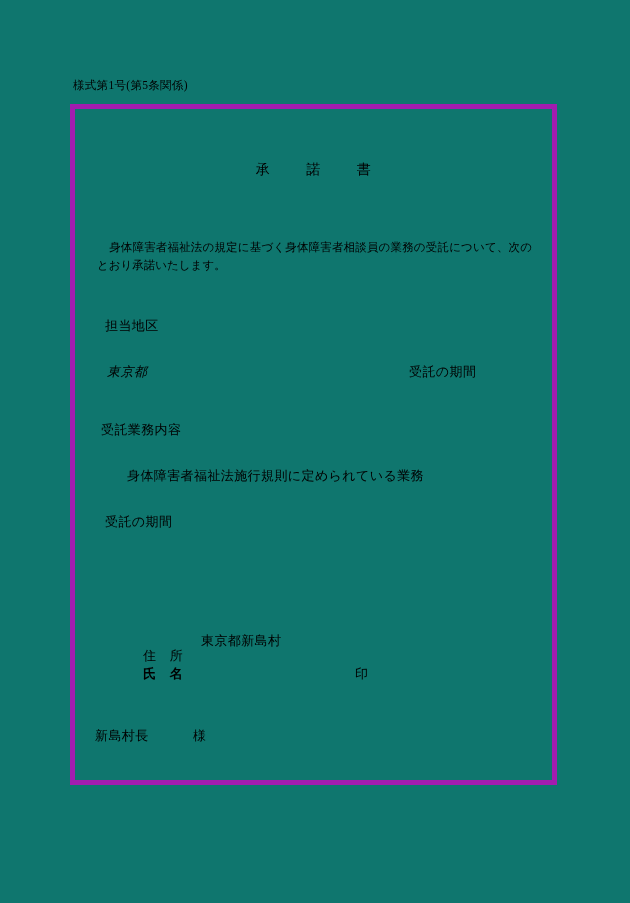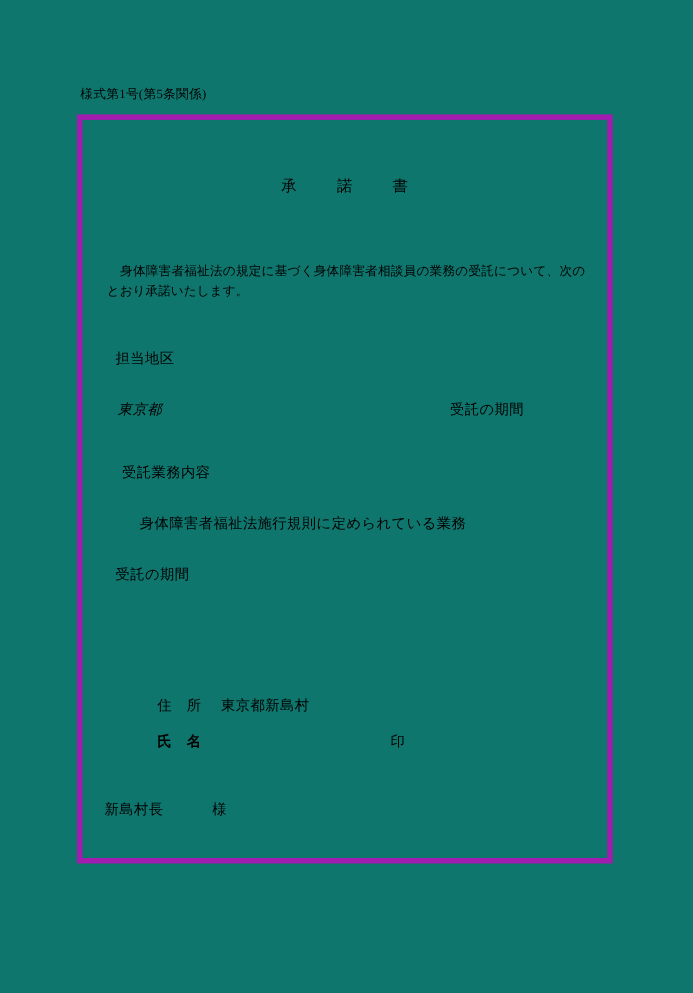--- a/index.html
+++ b/index.html
@@ -86,21 +86,21 @@
     left: 32px;
     top: 254px;
     font-style: italic;
   }
   .area-right {
     left: 334px;
     top: 254px;
   }
 
   .work-label {
-    left: 36px;
+    left: 26px;
     top: 312px;
   }
   .work-value {
     left: 52px;
     top: 358px;
   }
 
   .period-label {
     left: 30px;
     top: 404px;
@@ -118,21 +118,21 @@
   }
   .period-rows .c {
     display: inline-block;
   }
   .period-rows .c-year { width: 48px; }
   .period-rows .c-month { width: 48px; }
   .period-rows .c-day { width: 22px; }
 
   .addr-label {
     left: 68px;
-    top: 523px;
+    top: 538px;
     text-align: center;
   }
   .addr-value {
     left: 126px;
     top: 523px;
   }
   .name-label {
     left: 68px;
     top: 556px;
     font-weight: bold;

